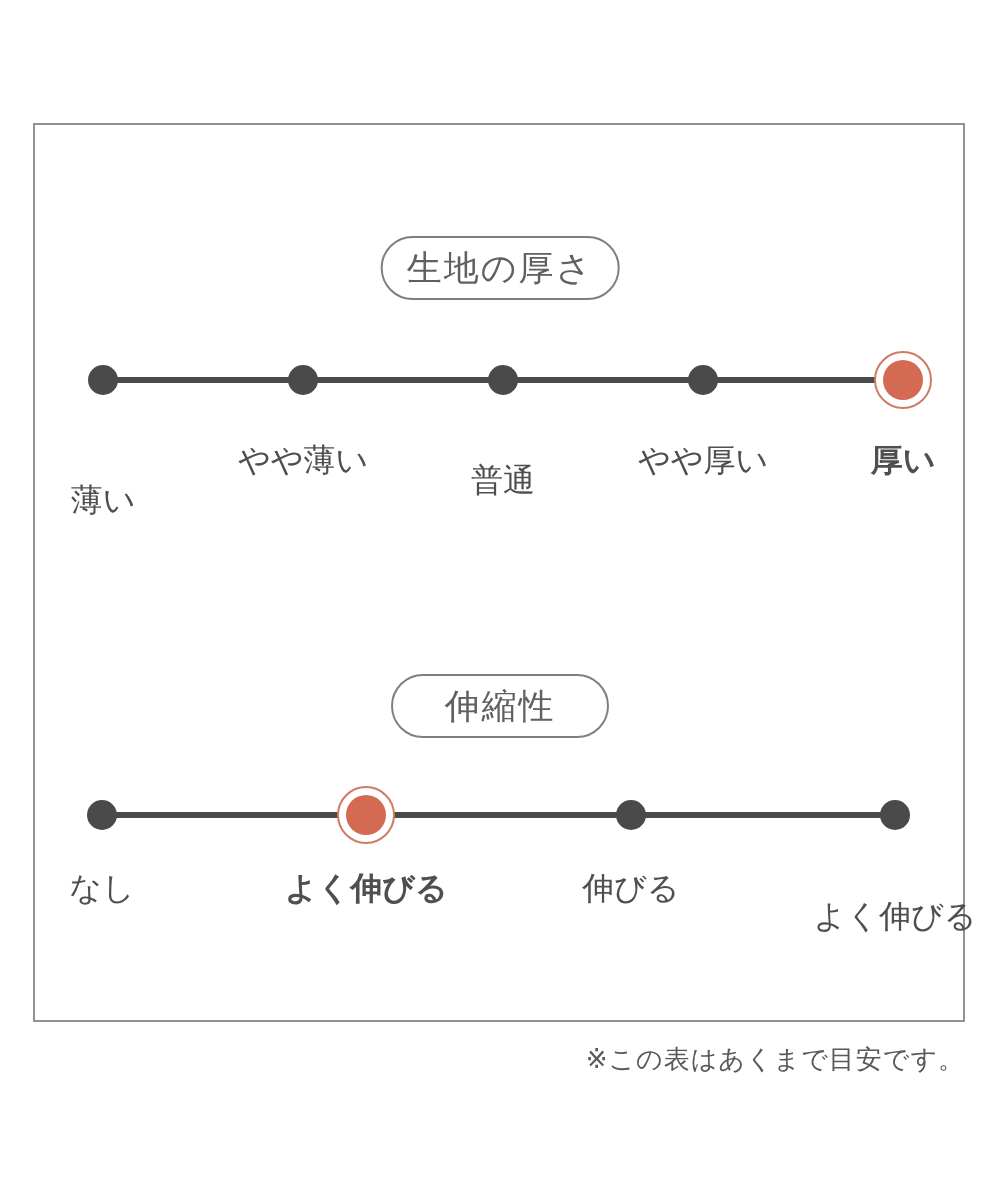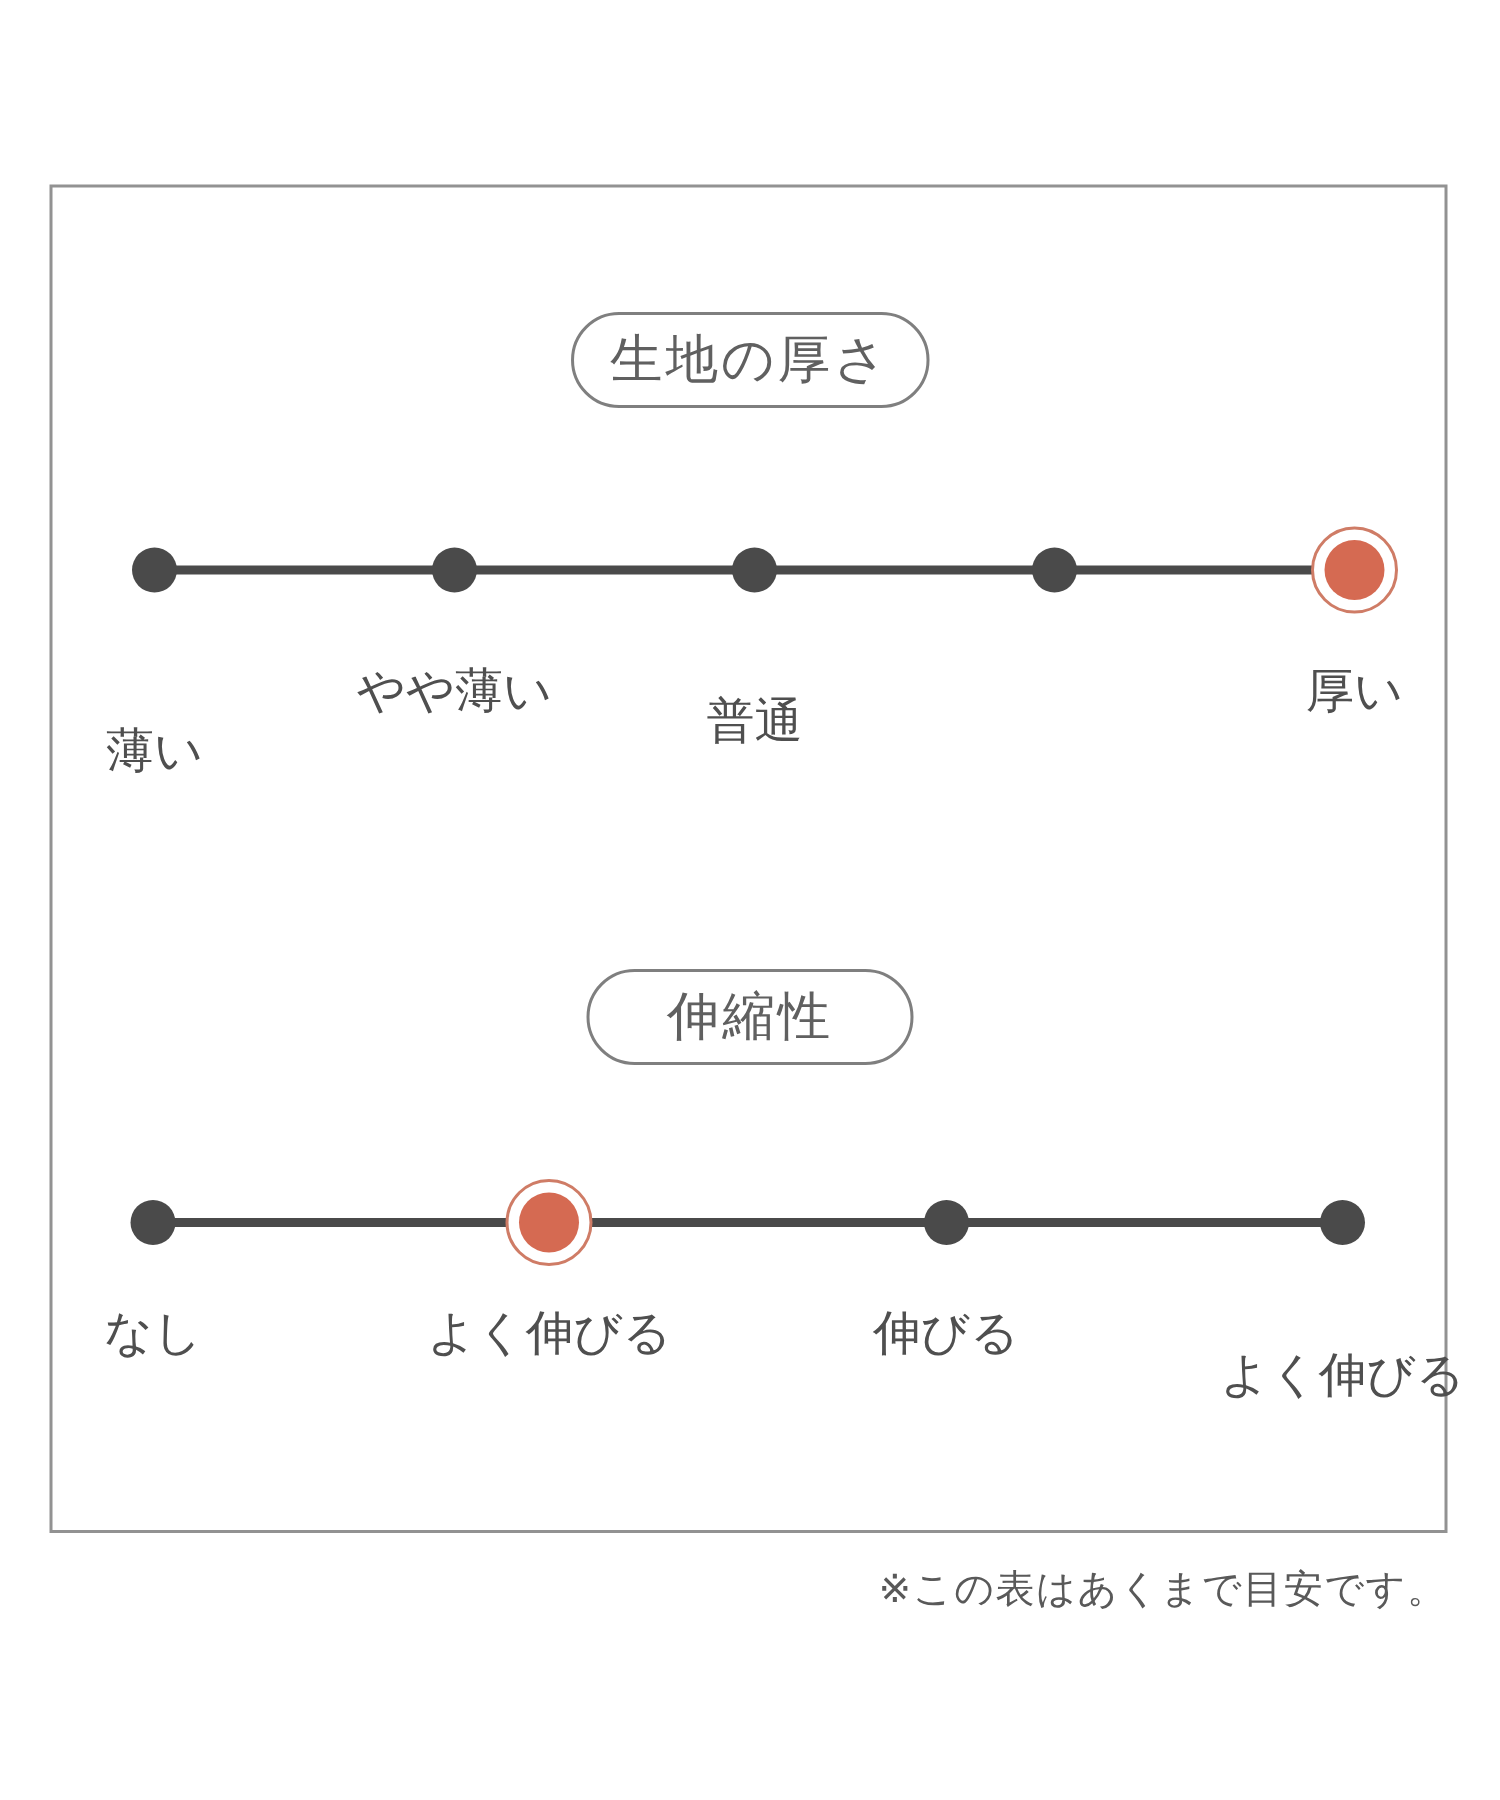--- a/index.html
+++ b/index.html
@@ -38,20 +38,21 @@
     min-width: 218px;
     padding: 8px 24px;
     border: 2px solid #7f7f7f;
     border-radius: 40px;
     text-align: center;
     color: var(--title-text);
     font-size: 35px;
     line-height: 1.25;
     letter-spacing: 2px;
     white-space: nowrap;
+    margin-top: 28px;
   }
   #pill0 { top: 208px; }
   #pill1 { top: 646px; }
   .track {
     position: absolute;
     height: 6px;
     background: var(--track);
     border-radius: 3px;
   }
   #track0 { left: 103px; width: 800px; top: 377px; }
@@ -85,21 +86,21 @@
   #labels1 { left: 102px; width: 793px; top: 869px; }
   .scale-label {
     position: absolute;
     top: 0;
     transform: translateX(-50%);
     font-size: 32px;
     line-height: 1.2;
     color: var(--label-text);
     white-space: nowrap;
   }
-  .scale-label.selected { font-weight: 400; }
+  .scale-label.selected { font-weight: 700; }
   .footnote {
     position: absolute;
     top: 1042px;
     right: 35px;
     font-size: 26px;
     color: var(--footnote-text);
     letter-spacing: 1px;
     white-space: nowrap;
   }
 </style>
@@ -120,20 +121,21 @@
         <div class="dot" style="left: 50%;"></div>
         <div class="dot" style="left: 75%;"></div>
         <div class="dot selected" style="left: 100%;">
           <div class="dot-inner"></div>
         </div>
       </div>
     <div class="labels" id="labels0">
         <div class="scale-label" style="left: 0%; margin-top: 40px;">薄い</div>
         <div class="scale-label" style="left: 25%; text-align: center;">やや薄い</div>
         <div class="scale-label" style="left: 50%; margin-top: 20px;">普通</div>
+        <div class="scale-label" style="left: 75%;">やや厚い</div>
         <div class="scale-label selected" style="left: 100%;">厚い</div>
       </div>
   </section>
 
   <section>
     <div class="pill" id="pill1">
       <span>伸縮性</span>
     </div>
     <div class="track" id="track1">
         <div class="dot" style="left: 0%;"></div>

